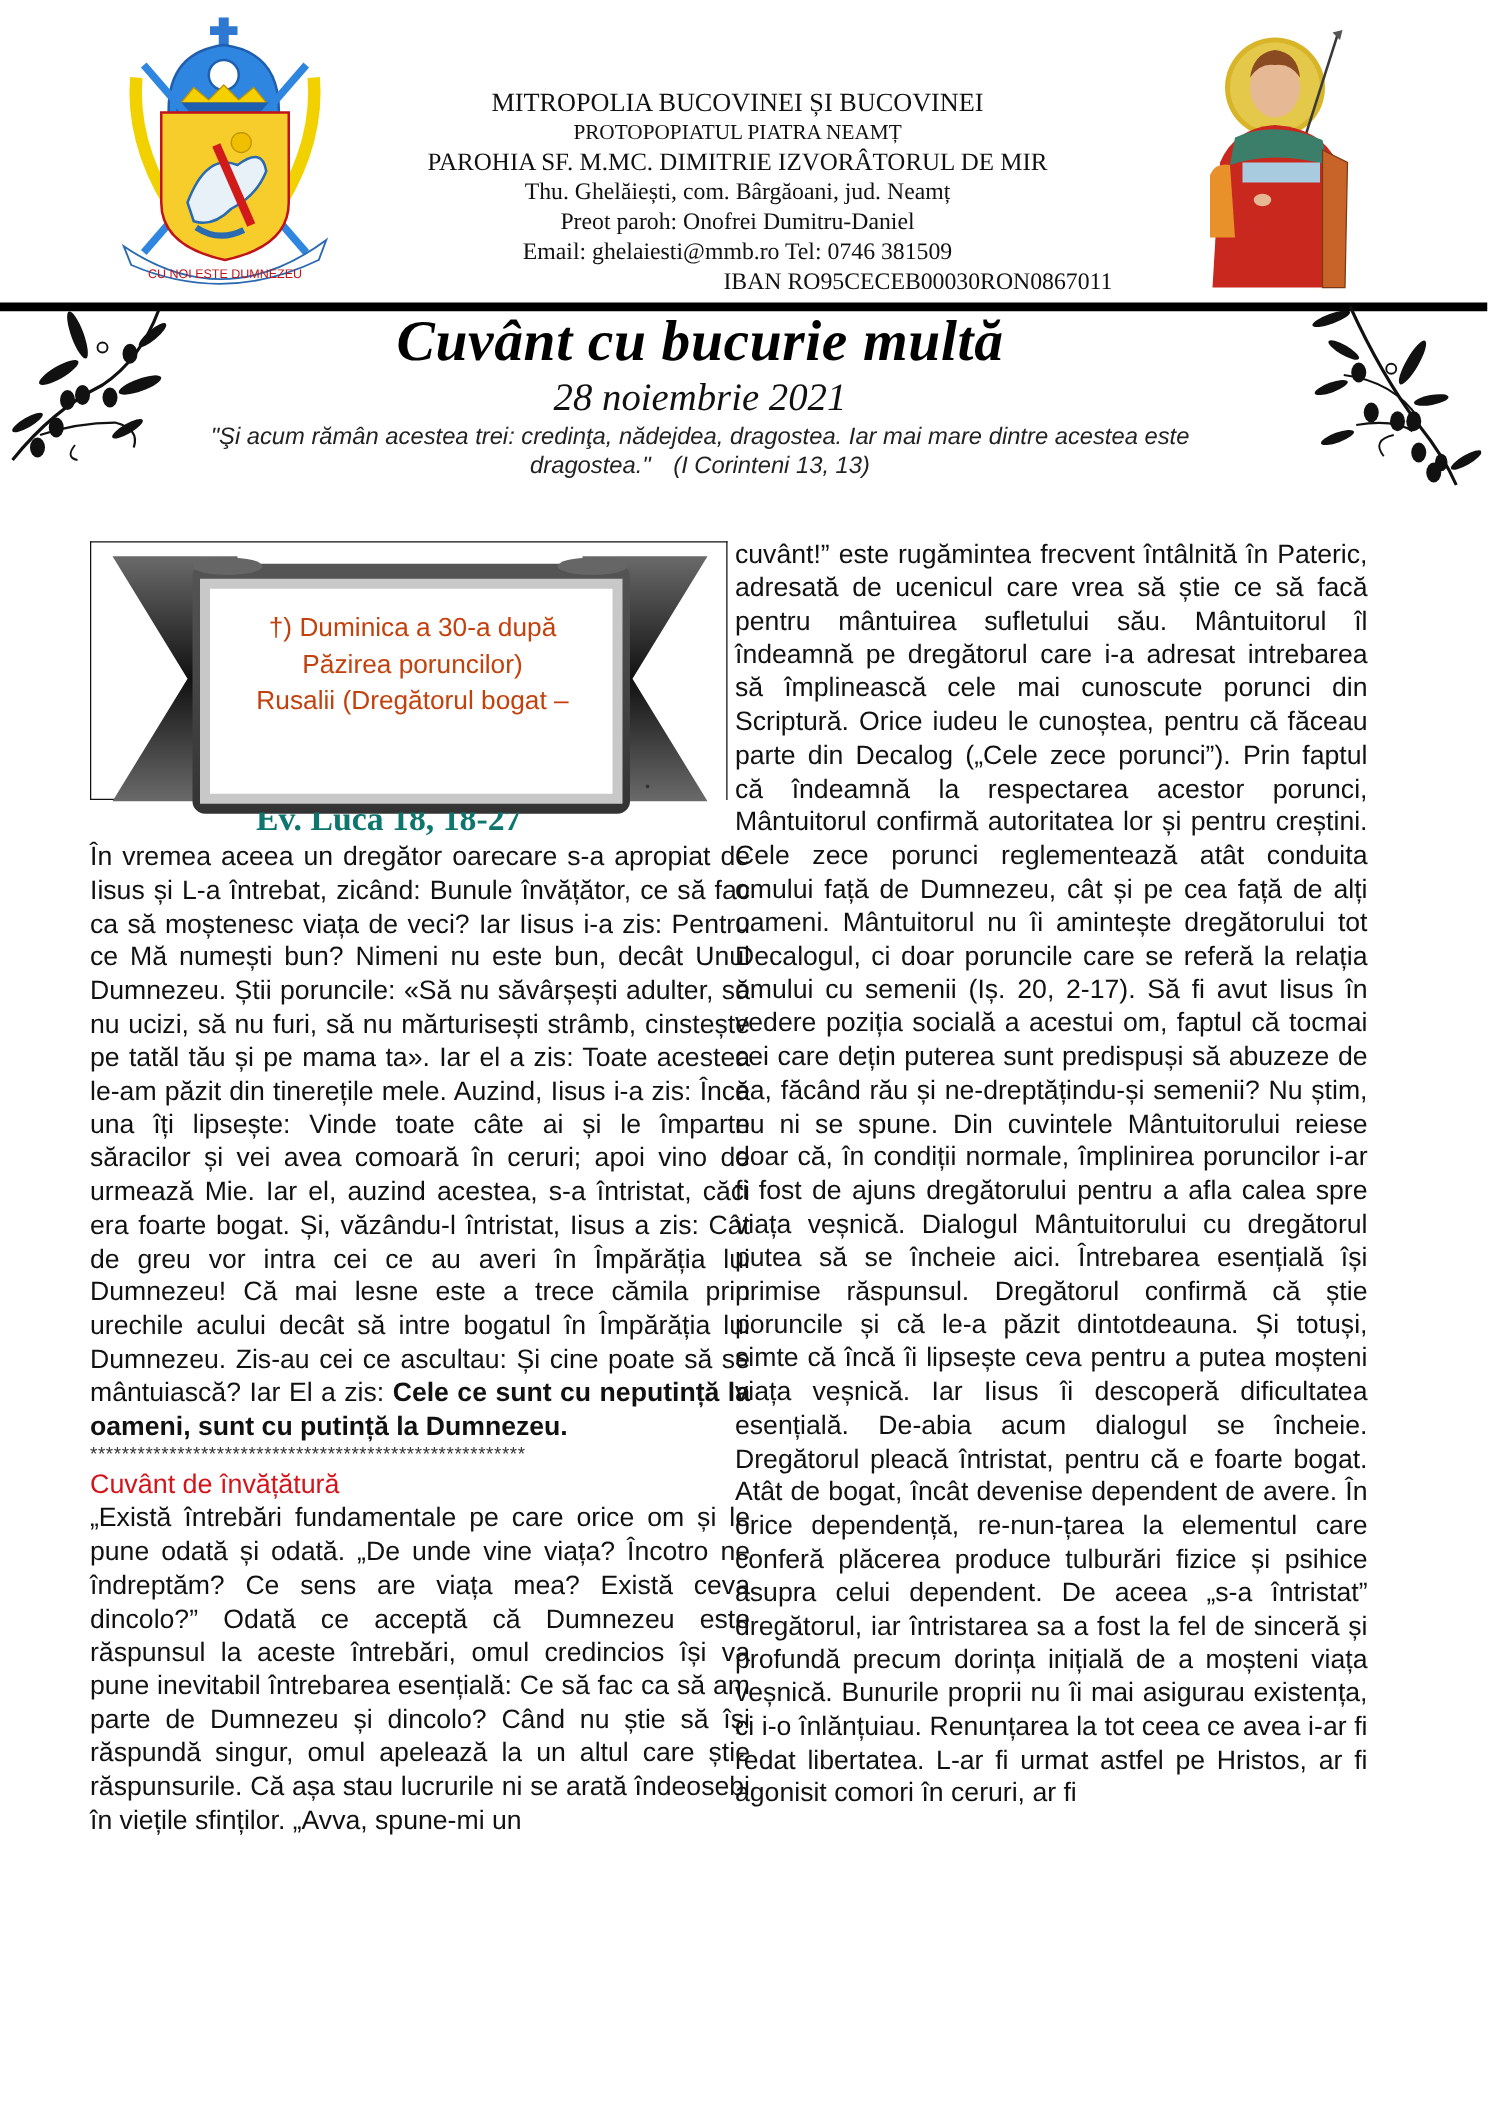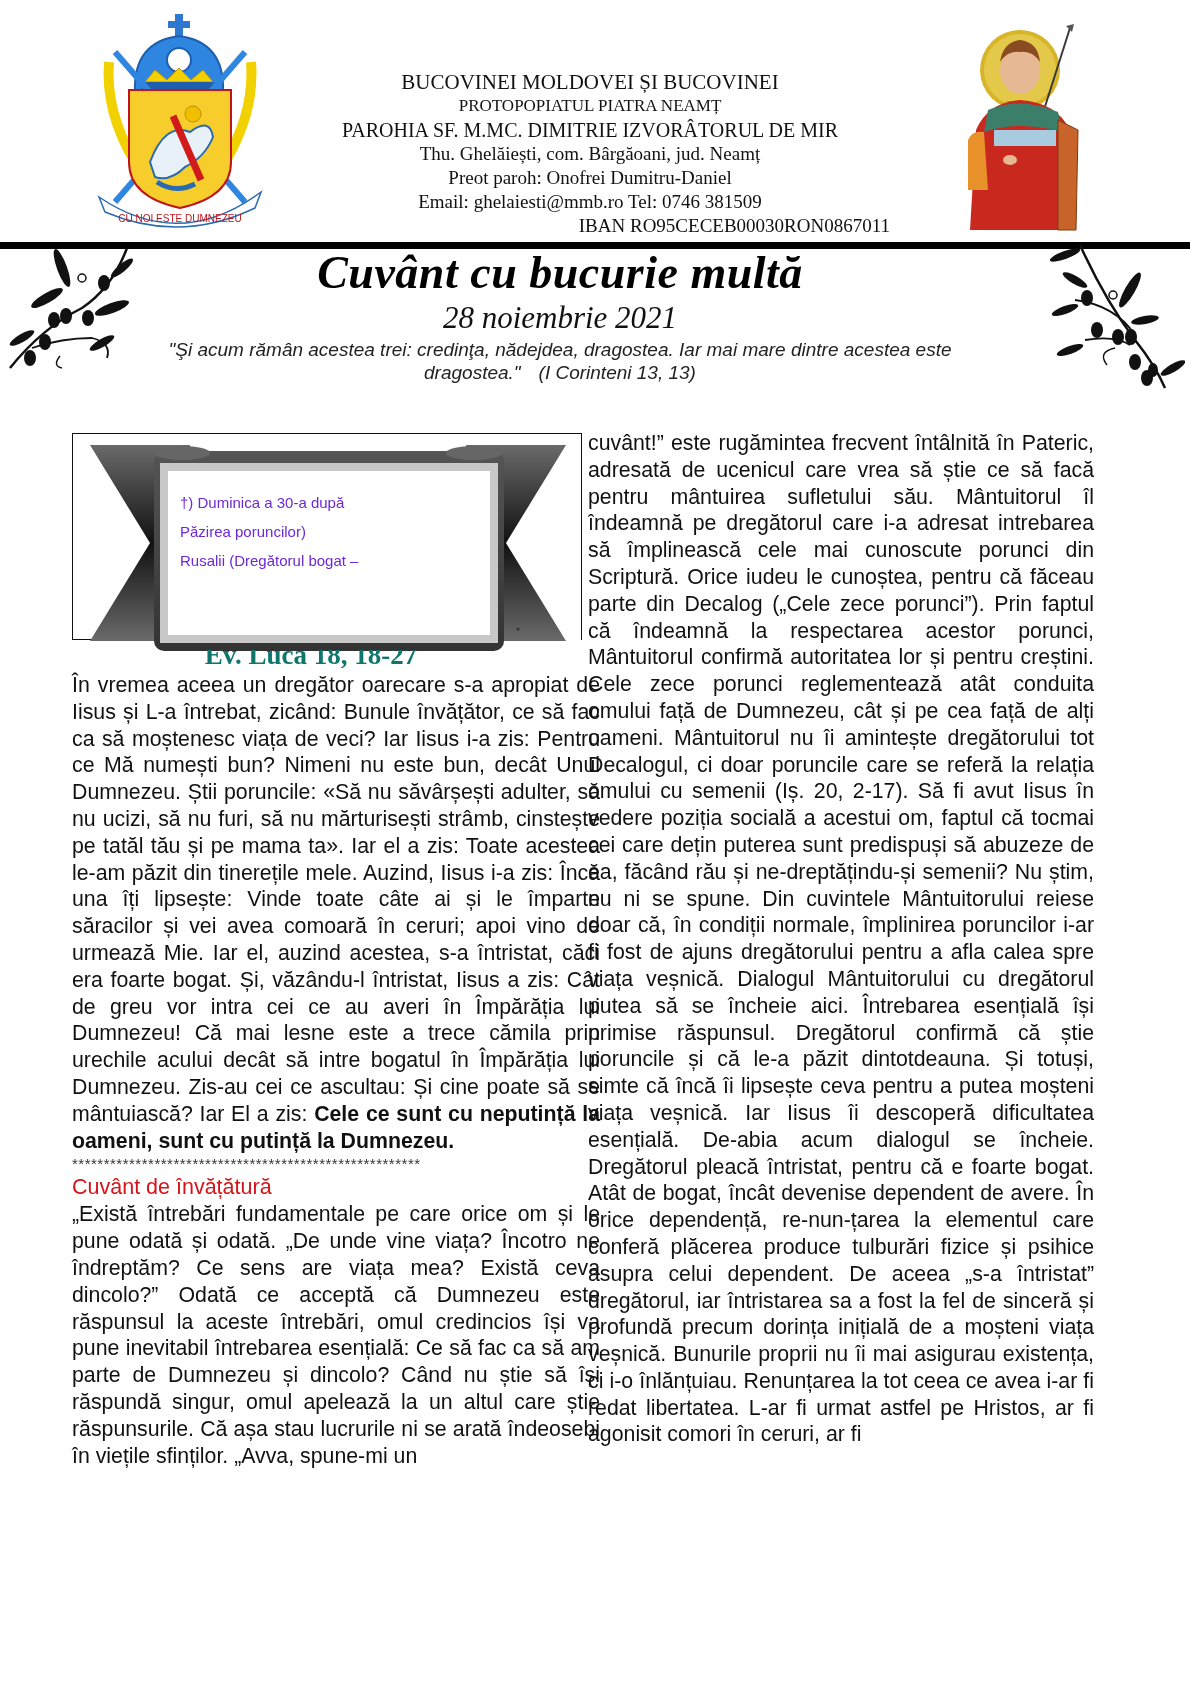--- a/index.html
+++ b/index.html
@@ -22,21 +22,21 @@
 
   .title { position: absolute; left: 130px; top: 245px; width: 860px; text-align: center; font-family: "Liberation Serif", serif; font-style: italic; font-weight: bold; font-size: 46px; line-height: 56px; color: #000; letter-spacing: 0.5px; }
   .date { position: absolute; left: 130px; top: 300px; width: 860px; text-align: center; font-family: "Liberation Serif", serif; font-style: italic; font-size: 31px; line-height: 36px; }
   .motto { position: absolute; left: 120px; top: 338px; width: 880px; text-align: center; font-style: italic; font-size: 19px; line-height: 23px; color: #222; }
   .motto .ref { margin-left: 18px; }
 
   
   .banner-frame { position: absolute; left: 72px; top: 433px; width: 510px; height: 207px; border: 1.5px solid #111; border-bottom: none; box-sizing: border-box; }
   .banner-frame::after { content: ""; position: absolute; left: -1px; bottom: 0; width: 28px; height: 1.5px; background:#111; }
   .banner-svg { position: absolute; left: 72px; top: 433px; width: 512px; height: 230px; }
-  .banner-text { position: absolute; left: 180px; top: 488px; width: 300px; color: #6d28d9; font-size: 15px; line-height: 29px; }
+  .banner-text { position: absolute; left: 180px; top: 488px; width: 300px; text-align: center; color: #c2410c; font-size: 21px; line-height: 29px; }
   .gospel-ref { position: absolute; left: 56px; top: 650px; width: 510px; text-align: center; font-family: "Liberation Serif", serif; font-weight: bold; font-size: 27px; line-height: 30px; color: #0f766e; height: 20px; overflow: hidden; }
   .gospel-ref span { position: relative; top: -10px; }
 
   
   .col { position: absolute; font-size: 21.3px; line-height: 26.8px; text-align: justify; color: #111; }
   .col-left { left: 72px; top: 672px; width: 528px; }
   .col-right { left: 588px; top: 430px; width: 506px; }
   .col p { margin: 0; }
   .stars { font-size: 15px; line-height: 20px; letter-spacing: 0.5px; color: #333; margin: 0; }
   .section-head { color: #d4141a; font-weight: normal; font-size: 21.5px; line-height: 27px; margin: 2px 0 0 0; }
@@ -66,21 +66,21 @@
     <path d="M78 104 L106 168" stroke="#d11a1a" stroke-width="7"></path>
     <circle cx="98" cy="102" r="8" fill="#f0c000" stroke="#c09000"></circle>
     <path d="M62 170 Q80 182 100 172" stroke="#2a6ab0" stroke-width="5" fill="none"></path>
 
     <path d="M4 185 Q85 240 166 180 L160 196 Q85 232 10 200 Z" fill="#ffffff" stroke="#2a6ab0" stroke-width="1.5"></path>
     <text x="85" y="210" font-size="10" fill="#c0141a" text-anchor="middle" font-family="Liberation Sans, sans-serif">CU NOI ESTE DUMNEZEU</text>
   </svg>
 </div>
 
 <div class="header-text">
-  <div class="h-line1">BUCOVINEI MOLDOVEI ȘI BUCOVINEI</div>
+  <div class="h-line1">MITROPOLIA BUCOVINEI ȘI BUCOVINEI</div>
   <div class="h-line2">PROTOPOPIATUL PIATRA NEAMȚ</div>
   <div class="h-line3">PAROHIA SF. M.MC. DIMITRIE IZVORÂTORUL DE MIR</div>
   <div class="h-line4">Thu. Ghelăiești, com. Bârgăoani, jud. Neamț</div>
   <div class="h-line5">Preot paroh: Onofrei Dumitru-Daniel</div>
   <div class="h-line6">Email: ghelaiesti@mmb.ro Tel: 0746 381509</div>
   <div class="h-line7">IBAN RO95CECEB00030RON0867011</div>
 </div>
 
 <div class="saint">
   <svg viewBox="0 0 140 215" width="140" height="215">

